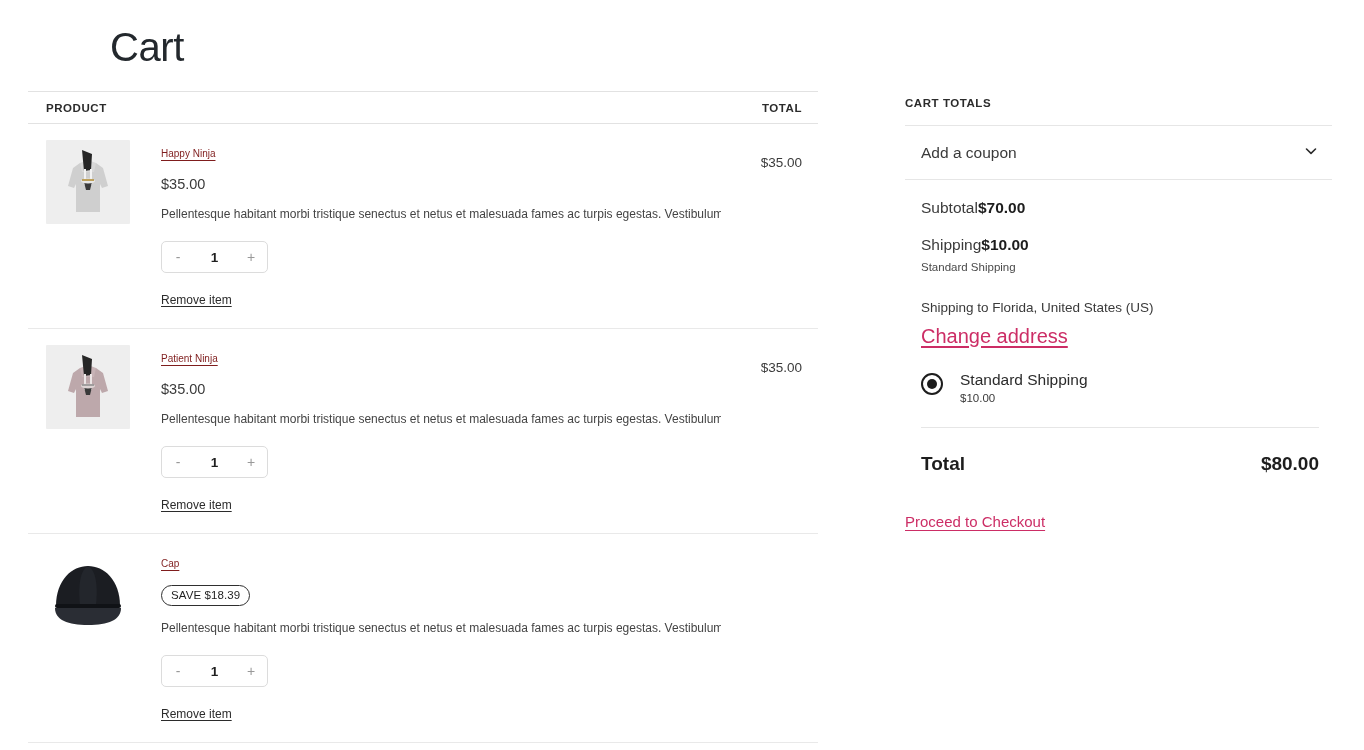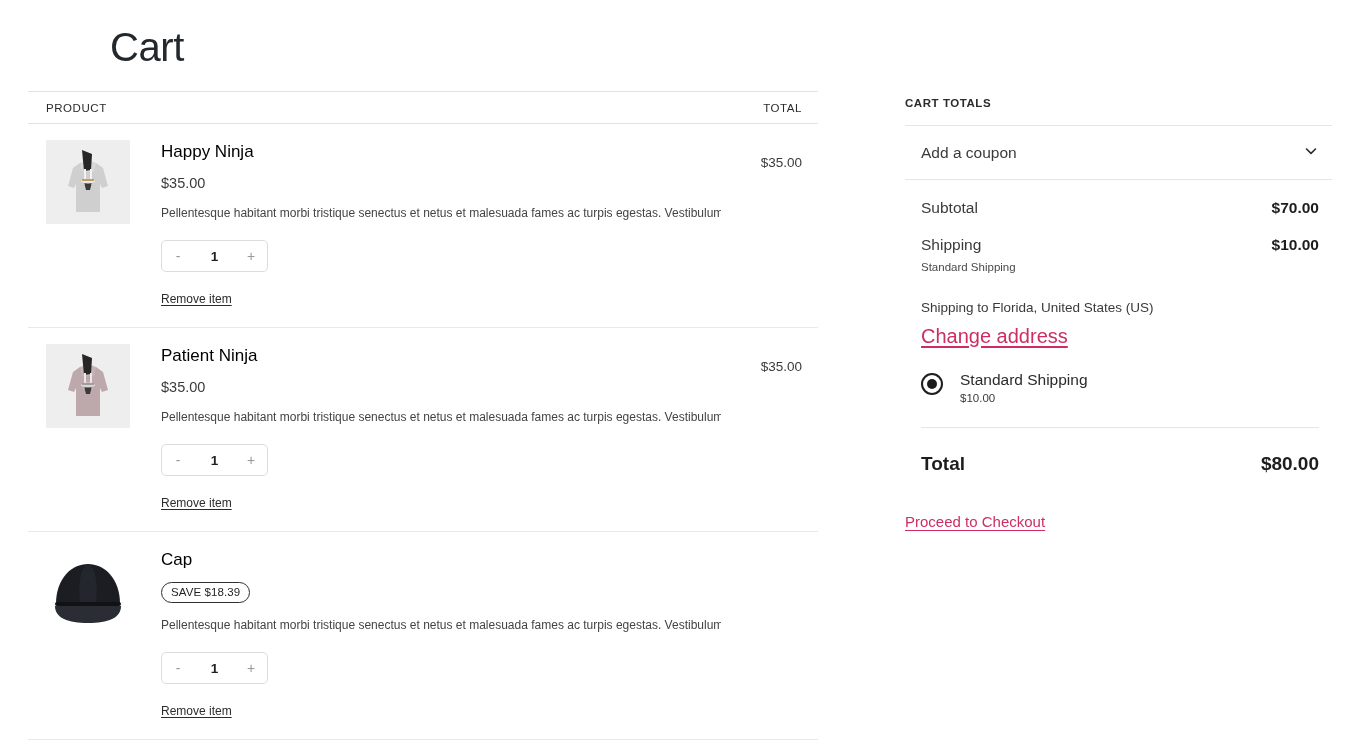--- a/index.html
+++ b/index.html
@@ -33,21 +33,21 @@
     align-items: center;
     justify-content: space-between;
     height: 33px;
     border-top: 1px solid #e2e2e2;
     border-bottom: 1px solid #e2e2e2;
     margin-top: 19px;
     padding: 0 3px 0 18px;
   }
   .th {
     font-size: 11.5px;
-    font-weight: 400;
+    font-weight: 700;
     letter-spacing: 0.55px;
     color: #2b2b2b;
     text-transform: uppercase;
   }
   .th.total { padding-right: 13px; }
 
   .cart-row {
     display: flex;
     border-bottom: 1px solid #e9e9e9;
     padding: 16px 0 20px 18px;
@@ -58,22 +58,23 @@
     margin-right: 31px;
   }
   .thumb {
     width: 84px; height: 84px;
     display: block;
     border-radius: 1px;
   }
   .item-body { flex: 1; padding-top: 3px; }
 
   .item-name {
-    font-size: 17px;
-    color: #000000;
+    font-size: 10px;
+    color: #7f1d1d;
+    text-decoration: underline;
     text-underline-offset: 2.5px;
     display: inline-block;
     cursor: pointer;
     line-height: 17px;
   }
   .item-price {
     font-size: 14.5px;
     color: #3b3b3b;
     margin-top: 14px;
     line-height: 16px;
@@ -166,21 +167,20 @@
     justify-content: space-between;
     padding: 0 13px 0 16px;
     cursor: pointer;
   }
   .coupon-label { font-size: 15.5px; color: #3a3a3a; }
   .chev { display: block; }
 
   .totals-lines { padding: 0 13px 0 16px; }
   .tline {
     display: flex;
-    justify-content: space-between;
     align-items: baseline;
     padding-top: 19px;
   }
   .tline .label { font-size: 15.5px; color: #3a3a3a; }
   .tline .value { font-size: 15.5px; font-weight: 700; color: #1d1d1d; }
   .ship-sub {
     font-size: 11.5px;
     color: #4a4a4a;
     margin-top: 6px;
     line-height: 14px;

